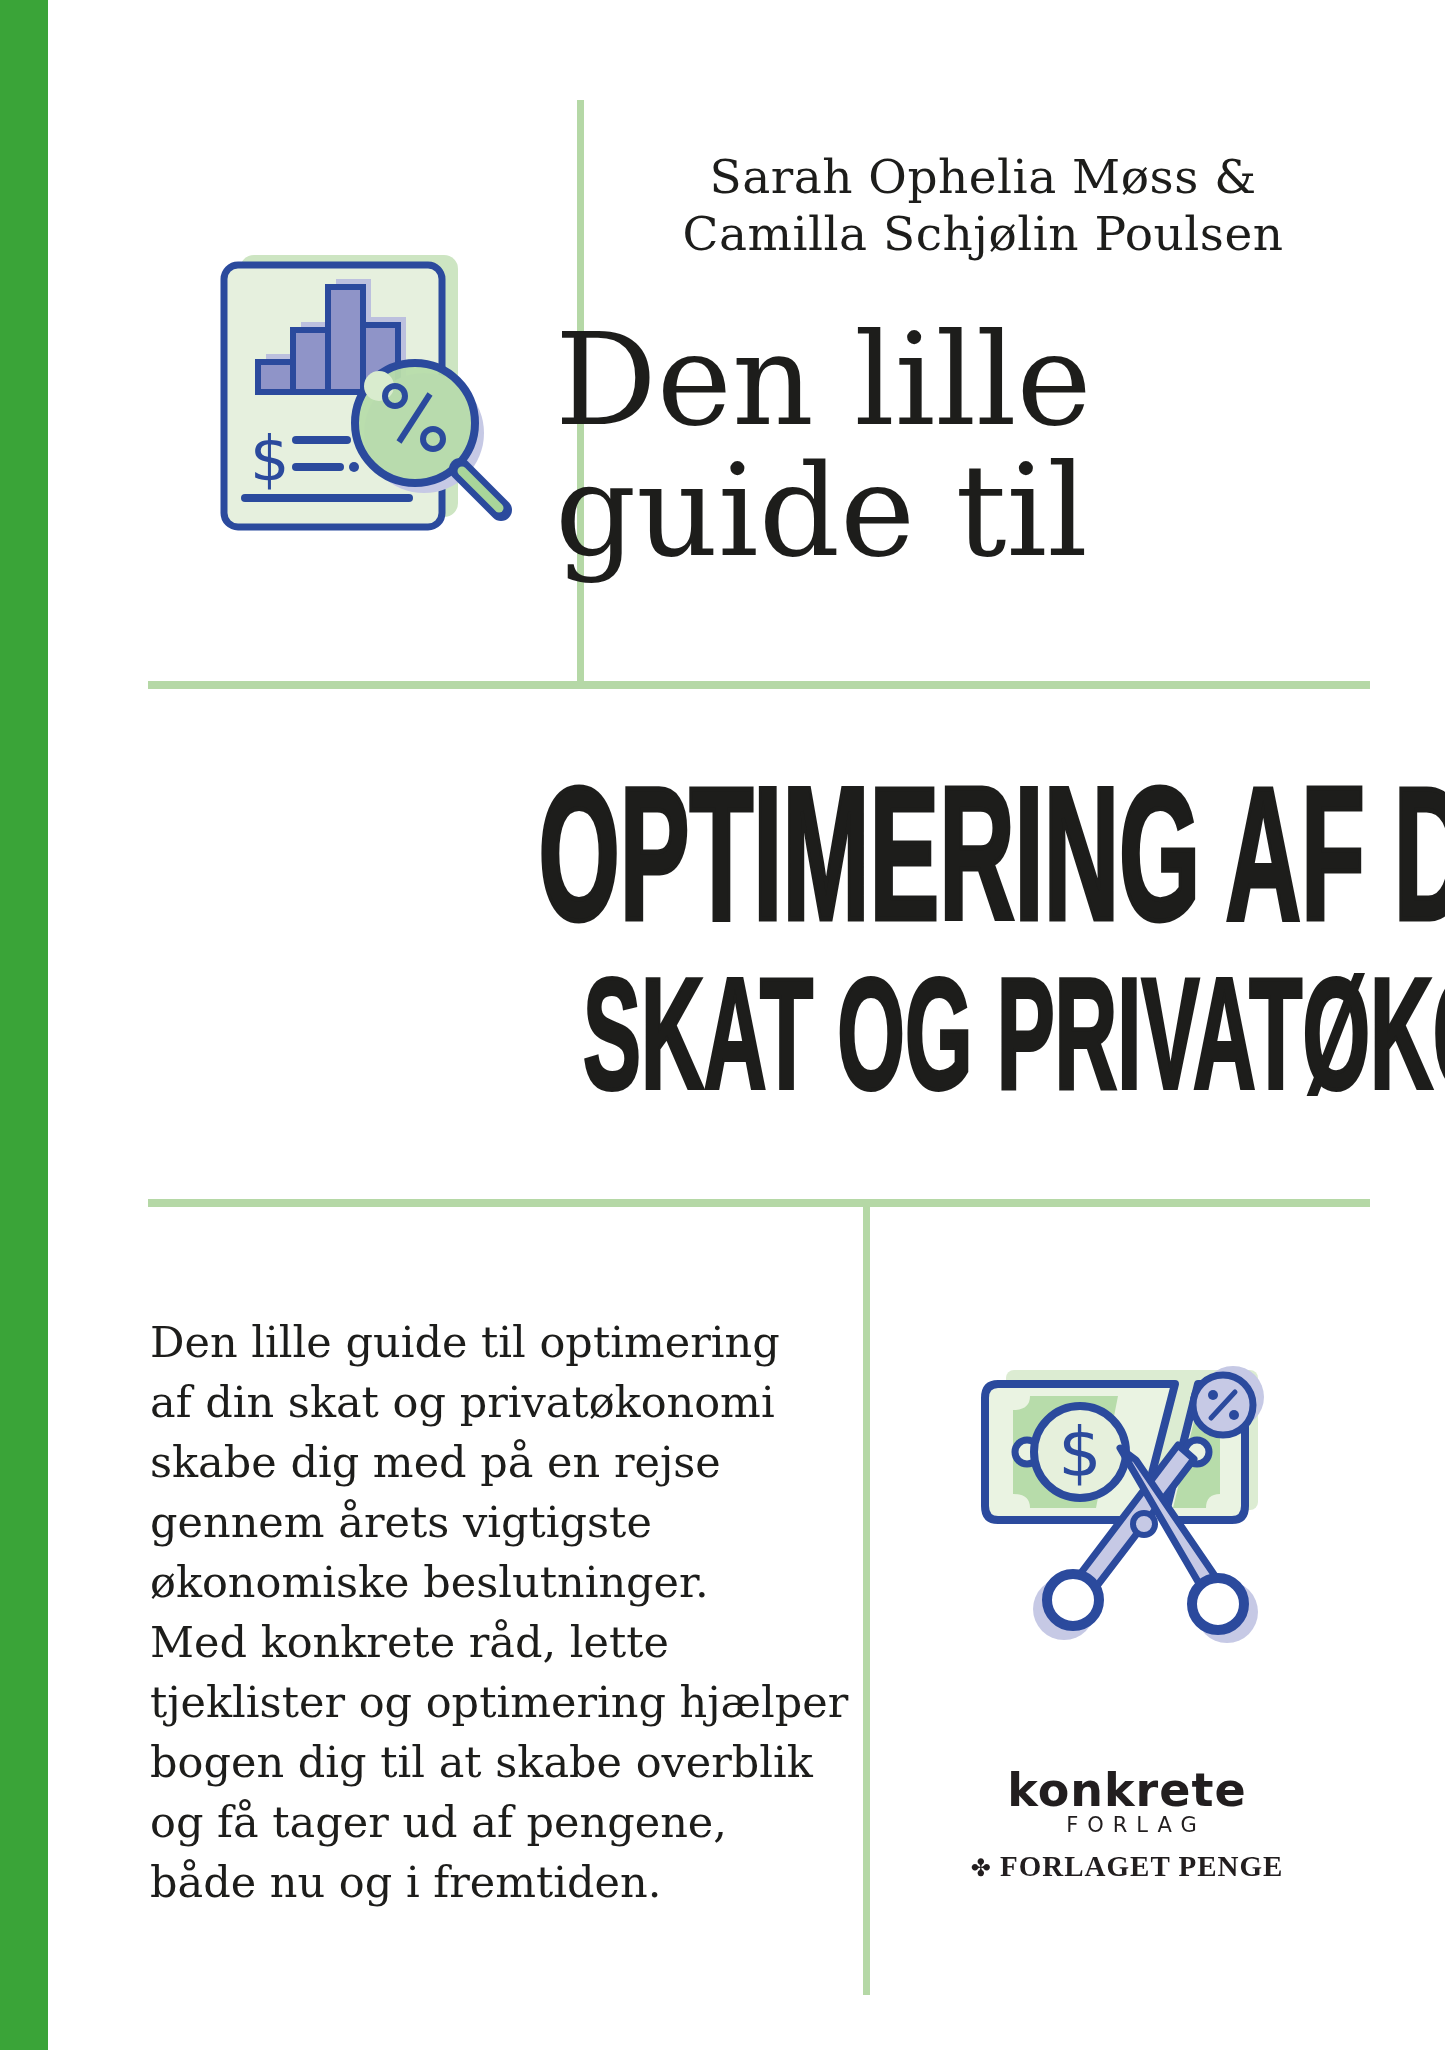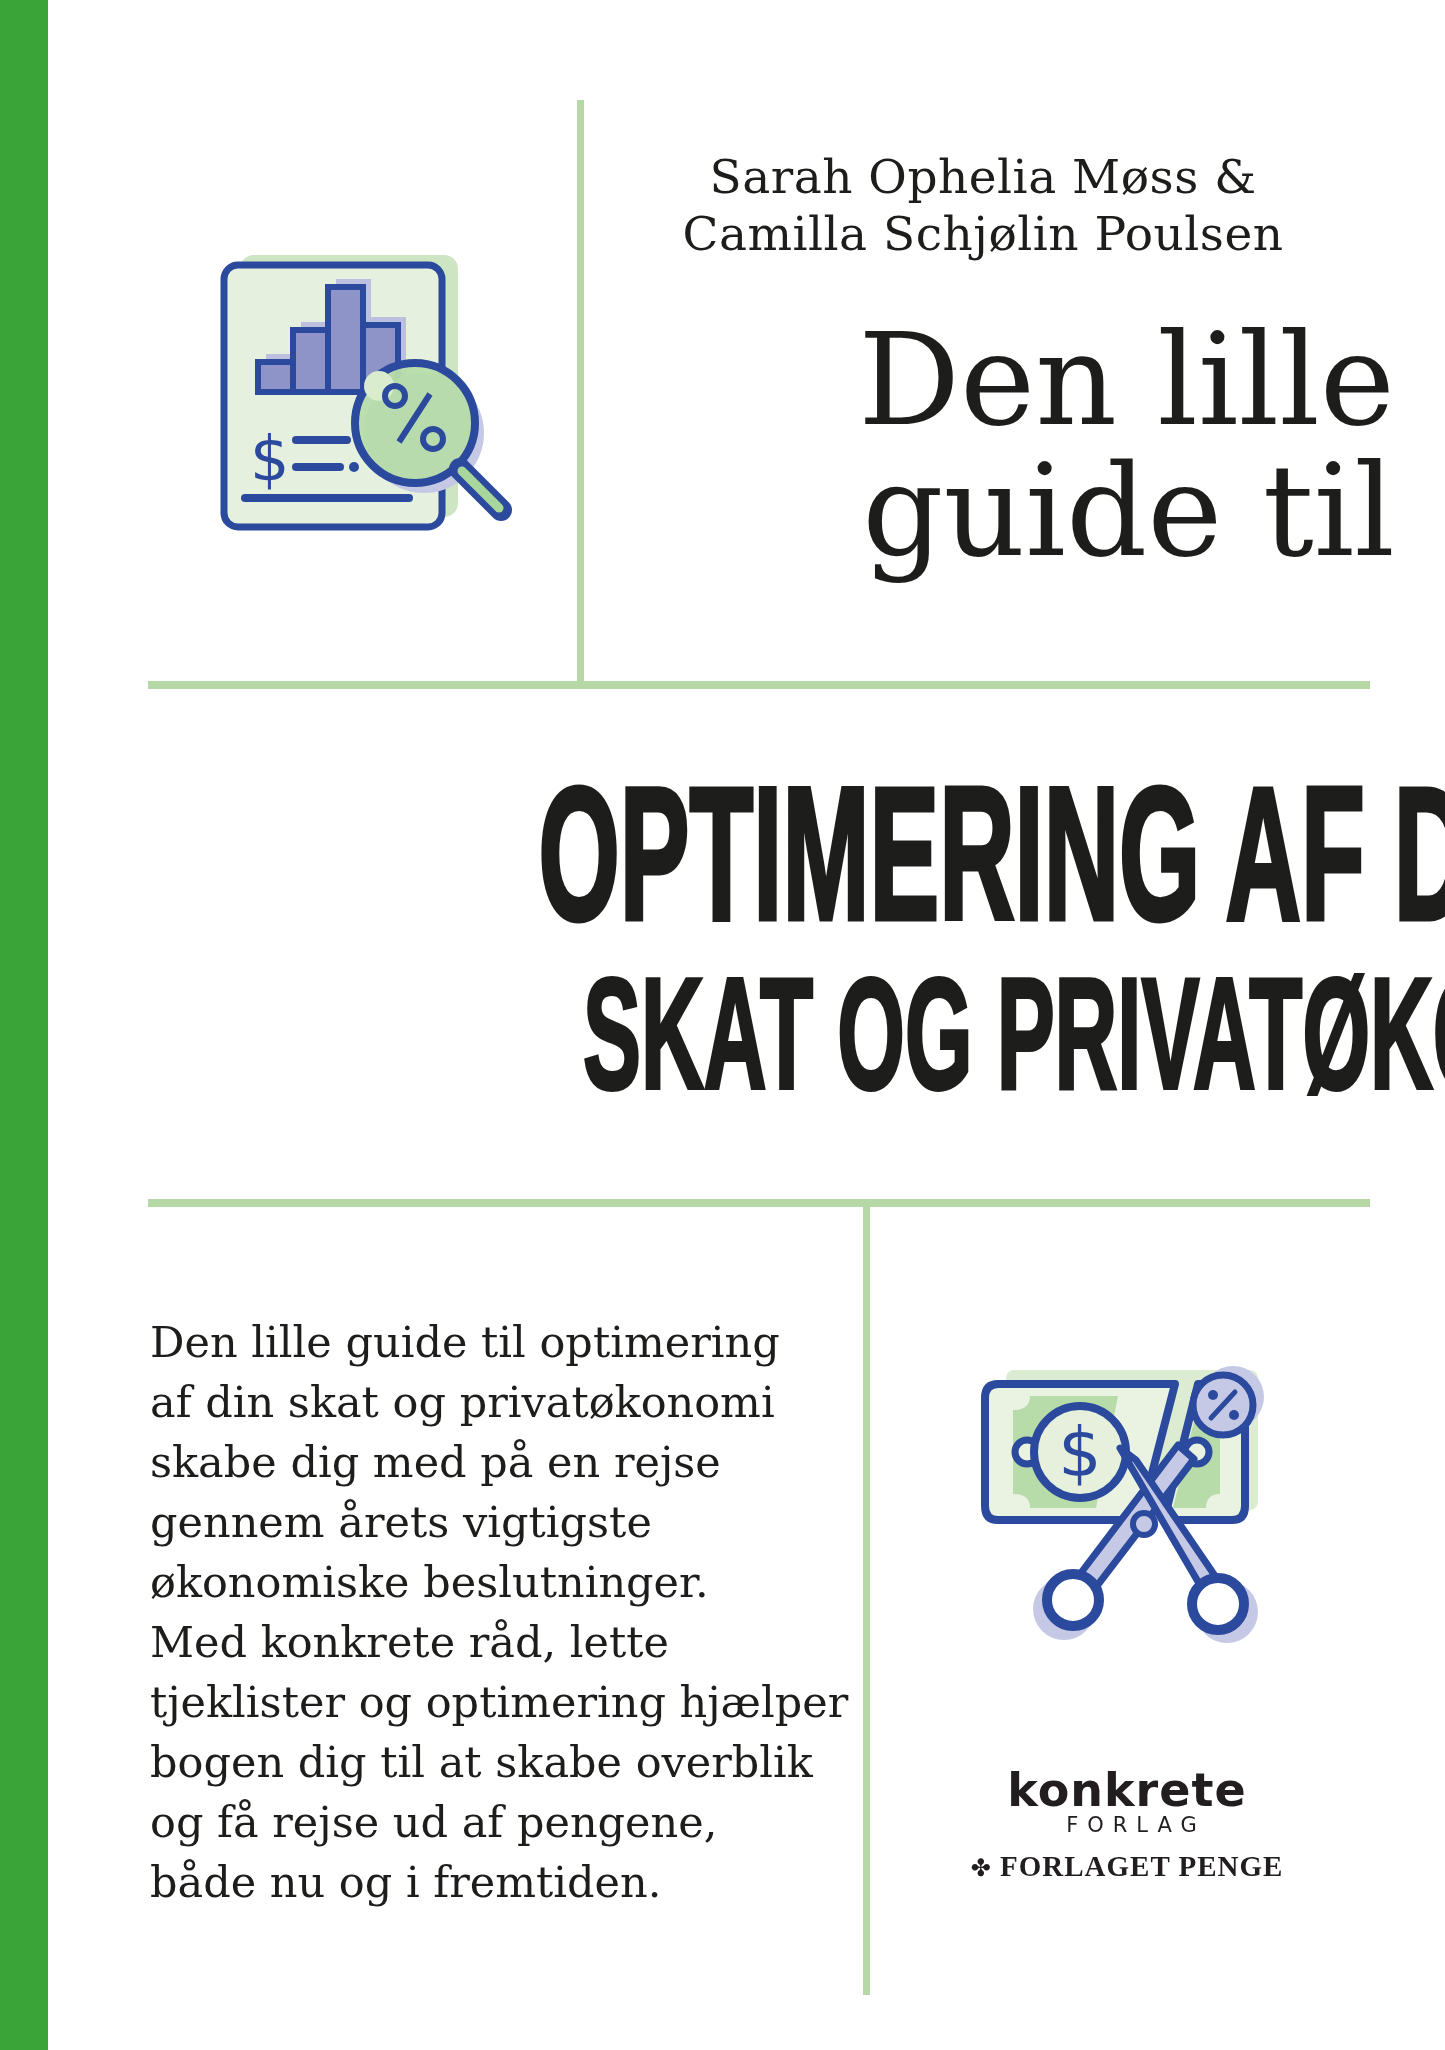--- a/index.html
+++ b/index.html
@@ -13,21 +13,21 @@
   .vline1{left:577px;top:100px;width:7px;height:581px;}
   .hline1{left:148px;top:681px;width:1222px;height:8px;}
   .hline2{left:148px;top:1199px;width:1222px;height:8px;}
   .vline2{left:863px;top:1199px;width:7px;height:796px;}
 
   .authors{
     left:563px;top:148px;width:840px;text-align:center;
     font-size:47px;line-height:57px;letter-spacing:0.5px;
   }
   .series-title{
-    left:555px;top:315px;width:840px;text-align:right;
+    left:555px;top:315px;width:840px;text-align:left;
     font-size:127px;line-height:131px;
   }
   .main-title{left:115px;width:1330px;text-align:center;white-space:nowrap;}
   .main-title .squeeze{
     display:inline-block;transform:scaleX(0.55);transform-origin:50% 50%;
     font-family:"Liberation Sans", sans-serif;font-weight:bold;color:#1d1d1b;
   }
   .mt1{top:758px;}
   .mt1 .squeeze{font-size:190px;line-height:190px;-webkit-text-stroke:5px #1d1d1b;}
   .mt2{top:954px;}
@@ -114,21 +114,21 @@
 
   <div class="abs description">
     <div>Den lille guide til optimering</div>
     <div>af din skat og privatøkonomi</div>
     <div>skabe dig med på en rejse</div>
     <div>gennem årets vigtigste</div>
     <div>økonomiske beslutninger.</div>
     <div>Med konkrete råd, lette</div>
     <div>tjeklister og optimering hjælper</div>
     <div>bogen dig til at skabe overblik</div>
-    <div>og få rejse ud af pengene,</div>
+    <div>og få tager ud af pengene,</div>
     <div>både nu og i fremtiden.</div>
   </div>
 
   <svg class="abs" style="left:968px;top:1352px" width="310" height="310" viewBox="0 0 310 310">
 
     <rect x="38" y="18" width="252" height="140" rx="8" fill="#dcecd2"></rect>
 
     <path d="M 30 32 H 207 L 172 168 H 30 Q 17 168 17 154 V 46 Q 17 32 30 32 Z" fill="#eaf3e2" stroke="#2b4a9d" stroke-width="8" stroke-linejoin="round"></path>
 
     <path d="M 230 32 H 264 Q 277 32 277 46 V 154 Q 277 168 264 168 H 196 Z" fill="#eaf3e2" stroke="#2b4a9d" stroke-width="8" stroke-linejoin="round"></path>

